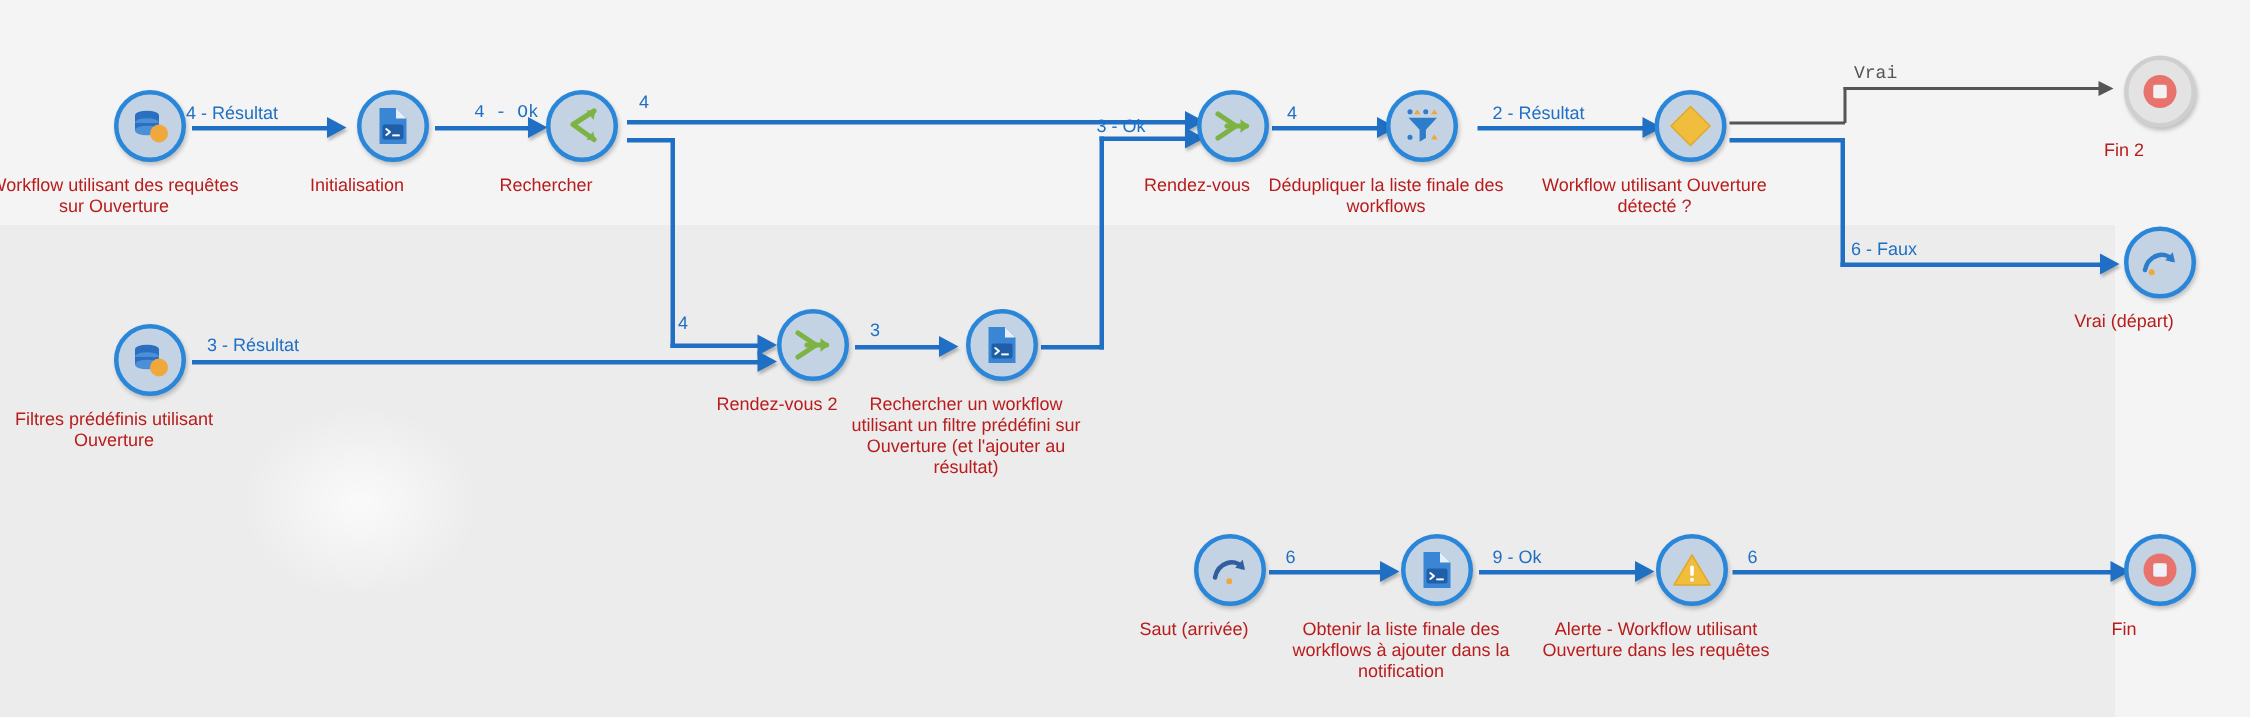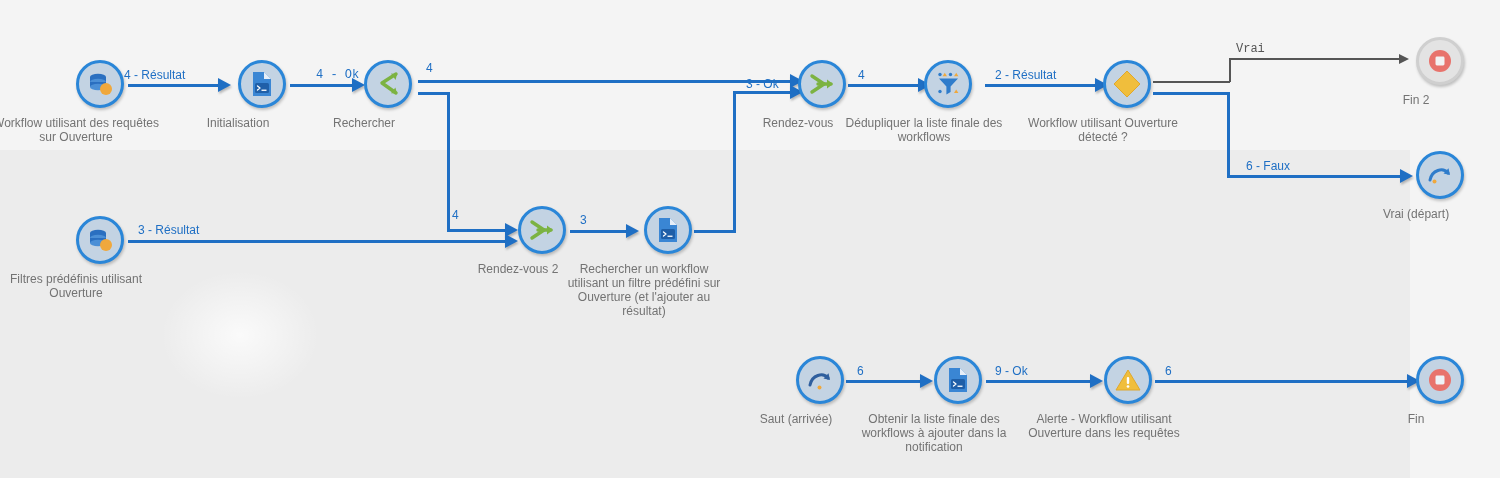--- a/index.html
+++ b/index.html
@@ -52,21 +52,21 @@
     box-sizing:border-box;
     display:flex;align-items:center;justify-content:center;
     box-shadow:1px 2px 3px rgba(0,0,0,.22);
   }
   .node.muted .disc{
     background:#e3e3e3;
     border-color:#cfcfcf;
   }
   .node .caption{
     position:absolute;top:56px;left:50%;transform:translateX(-50%);
-    text-align:center;color:#737373;font-size:12px;line-height:14px;
+    text-align:center;color:#b91c1c;font-size:12px;line-height:14px;
     white-space:pre-line;width:190px;
   }
   .node.narrow .caption{width:130px;}
   .disc svg{display:block;}
 </style>
 </head>
 <body>
 
 <div id="canvas">
 
@@ -97,41 +97,41 @@
   <div class="elabel" style="left:138px;top:224px;">3 - Résultat</div>
 
   <div class="edge h" style="left:570px;top:230px;width:62px;"></div>
   <div class="arrow" style="left:626px;top:224px;"></div>
   <div class="elabel" style="left:580px;top:214px;">3</div>
 
   <div class="edge h" style="left:694px;top:230px;width:42px;"></div>
   <div class="edge v" style="left:733px;top:91px;height:142px;"></div>
   <div class="edge h" style="left:733px;top:91px;width:59px;"></div>
   <div class="arrow" style="left:790px;top:85px;"></div>
-  <div class="elabel" style="left:746px;top:78px;">3 - Ok</div>
+  <div class="elabel" style="left:731px;top:78px;">3 - Ok</div>
 
   <div class="edge h" style="left:848px;top:84px;width:76px;"></div>
   <div class="arrow" style="left:918px;top:78px;"></div>
   <div class="elabel" style="left:858px;top:69px;">4</div>
 
   <div class="edge h" style="left:985px;top:84px;width:115px;"></div>
   <div class="arrow" style="left:1095px;top:78px;"></div>
   <div class="elabel" style="left:995px;top:69px;">2 - Résultat</div>
 
   <div class="edge gray h" style="left:1153px;top:81px;width:77px;"></div>
   <div class="edge gray v" style="left:1229px;top:58px;height:24px;"></div>
   <div class="edge gray h" style="left:1229px;top:58px;width:175px;"></div>
   <div class="arrow gray" style="left:1399px;top:54px;"></div>
   <div class="elabel gray" style="left:1236px;top:43px;font-family:Liberation Mono, monospace;">Vrai</div>
 
   <div class="edge h" style="left:1153px;top:92px;width:77px;"></div>
   <div class="edge v" style="left:1227px;top:92px;height:86px;"></div>
   <div class="edge h" style="left:1227px;top:175px;width:181px;"></div>
   <div class="arrow" style="left:1400px;top:169px;"></div>
-  <div class="elabel" style="left:1234px;top:160px;margin-left:12px;">6 - Faux</div>
+  <div class="elabel" style="left:1234px;top:160px;">6 - Faux</div>
 
   <div class="edge h" style="left:846px;top:380px;width:80px;"></div>
   <div class="arrow" style="left:920px;top:374px;"></div>
   <div class="elabel" style="left:857px;top:365px;">6</div>
 
   <div class="edge h" style="left:986px;top:380px;width:110px;"></div>
   <div class="arrow" style="left:1090px;top:374px;"></div>
   <div class="elabel" style="left:995px;top:365px;">9 - Ok</div>
 
   <div class="edge h" style="left:1155px;top:380px;width:260px;"></div>

